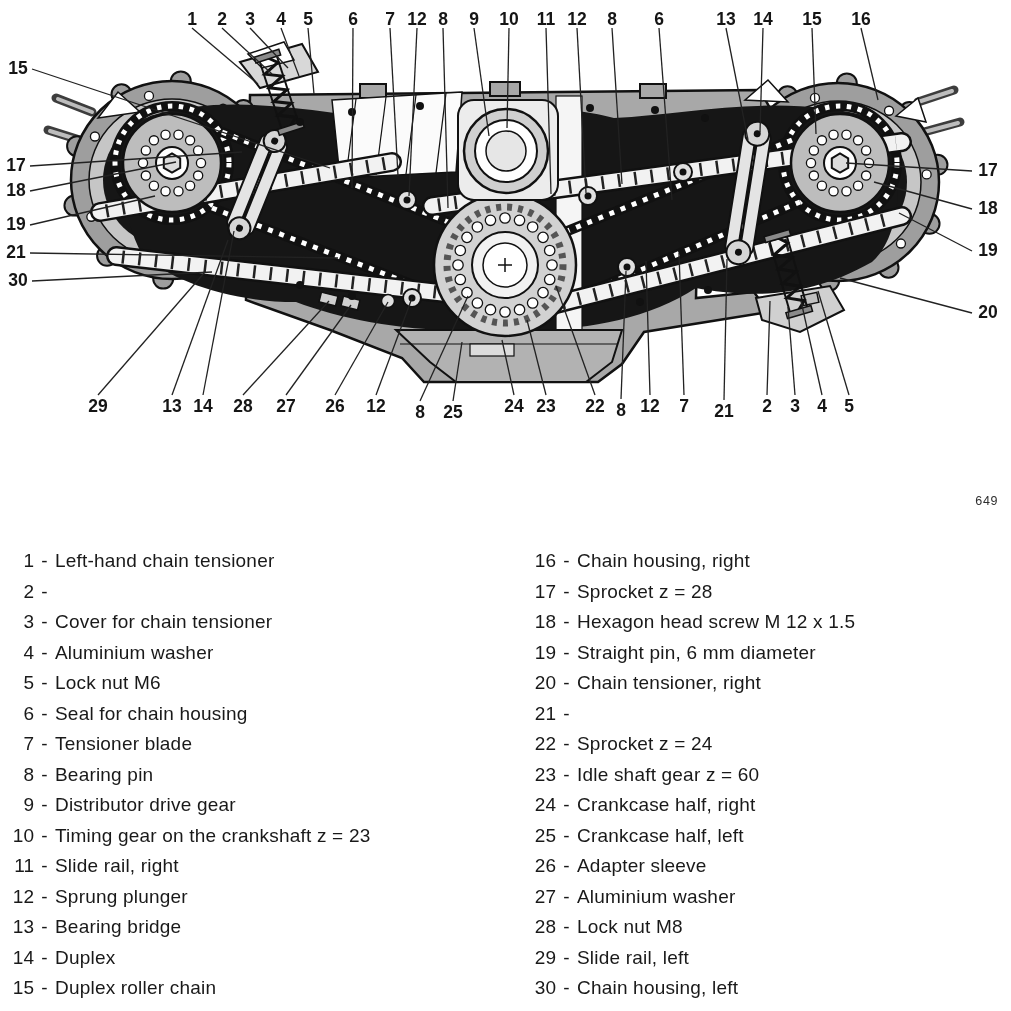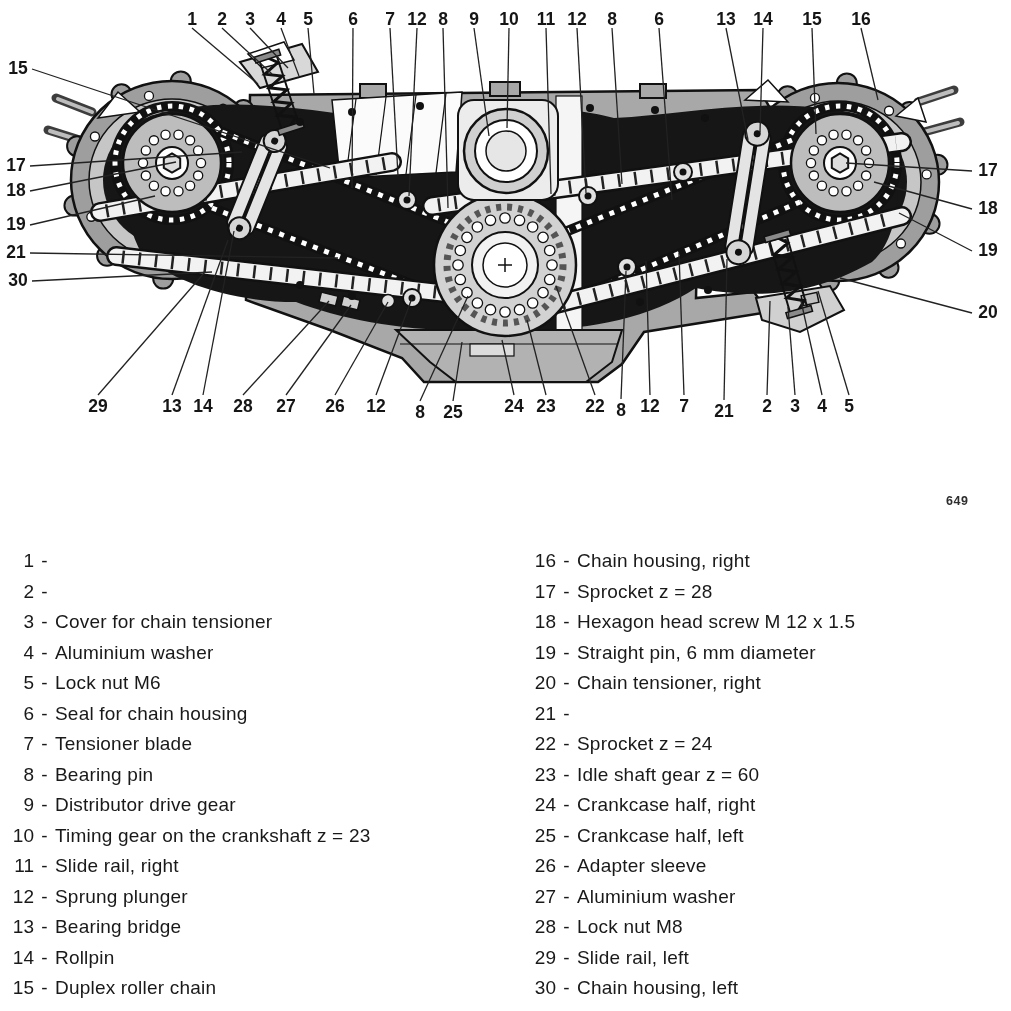--- a/index.html
+++ b/index.html
@@ -1,22 +1,22 @@
 <!DOCTYPE html>
 <html><head>
 <meta charset="utf-8">
 <style>
   html,body{margin:0;padding:0;background:#ffffff}
   .page{position:relative;width:1011px;height:1011px;background:#ffffff;
         font-family:"Liberation Sans",sans-serif;overflow:hidden}
   #diagram{position:absolute;top:0;left:0}
   #diagram text.callout{font-family:"Liberation Sans",sans-serif;font-weight:bold;
         font-size:17.5px;fill:#151515}
-  .page-num{position:absolute;top:494px;left:946px;width:52px;text-align:left;
-        font-size:12.5px;font-weight:bold;color:#2e2e2e;letter-spacing:.6px}
+  .page-num{position:absolute;top:494px;left:946px;width:52px;text-align:right;
+        font-size:12.5px;font-weight:normal;color:#2e2e2e;letter-spacing:.6px}
   .leg-col{position:absolute;top:546px}
   #legend-left{left:6px}
   #legend-right{left:528px}
   .leg-row{display:flex;align-items:center;height:30.5px;font-size:19px;color:#191919}
   .leg-num{flex:none;width:28px;text-align:right}
   .leg-dash{flex:none;width:21px;text-align:center}
   .leg-text{white-space:nowrap;letter-spacing:.2px}
 </style>
 </head>
 <body>
@@ -410,20 +410,21 @@
         <line x1="849" y1="395" x2="818" y2="291" stroke="#222" stroke-width="1.3"></line>
         <text x="849" y="406" text-anchor="middle" dominant-baseline="central" class="callout">5</text>
       </g>
   </svg>
 
   <div class="page-num">649</div>
   <div class="leg-col" id="legend-left">
       <div class="leg-row">
         <span class="leg-num">1</span>
         <span class="leg-dash">-</span>
+        <span class="leg-text">Left-hand chain tensioner</span>
       </div>
       <div class="leg-row">
         <span class="leg-num">2</span>
         <span class="leg-dash">-</span>
       </div>
       <div class="leg-row">
         <span class="leg-num">3</span>
         <span class="leg-dash">-</span>
         <span class="leg-text">Cover for chain tensioner</span>
       </div>
@@ -473,21 +474,21 @@
         <span class="leg-text">Sprung plunger</span>
       </div>
       <div class="leg-row">
         <span class="leg-num">13</span>
         <span class="leg-dash">-</span>
         <span class="leg-text">Bearing bridge</span>
       </div>
       <div class="leg-row">
         <span class="leg-num">14</span>
         <span class="leg-dash">-</span>
-        <span class="leg-text">Rollpin</span>
+        <span class="leg-text">Duplex</span>
       </div>
       <div class="leg-row">
         <span class="leg-num">15</span>
         <span class="leg-dash">-</span>
         <span class="leg-text">Duplex roller chain</span>
       </div>
     </div>
   <div class="leg-col" id="legend-right">
       <div class="leg-row">
         <span class="leg-num">16</span>

